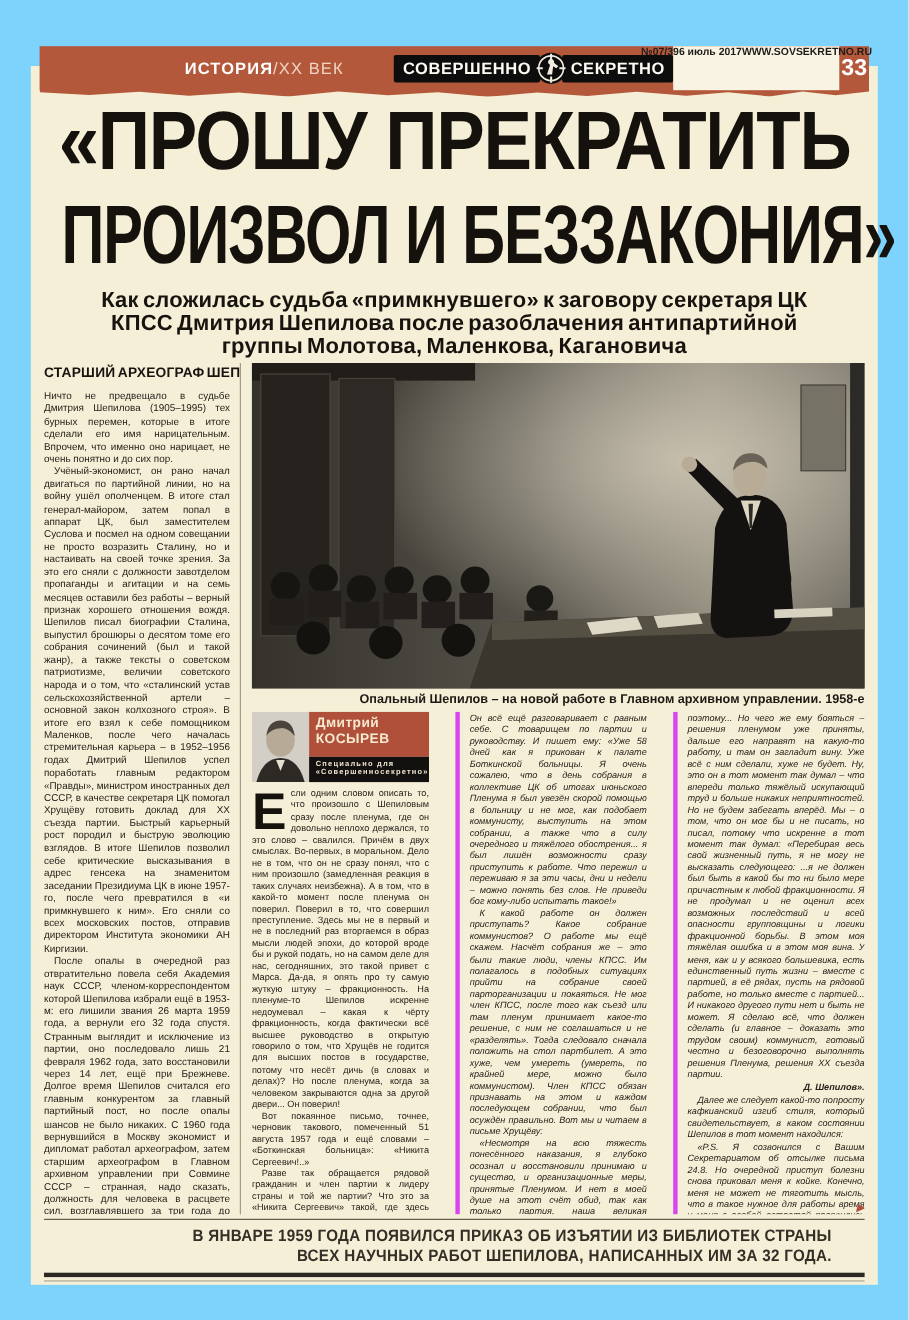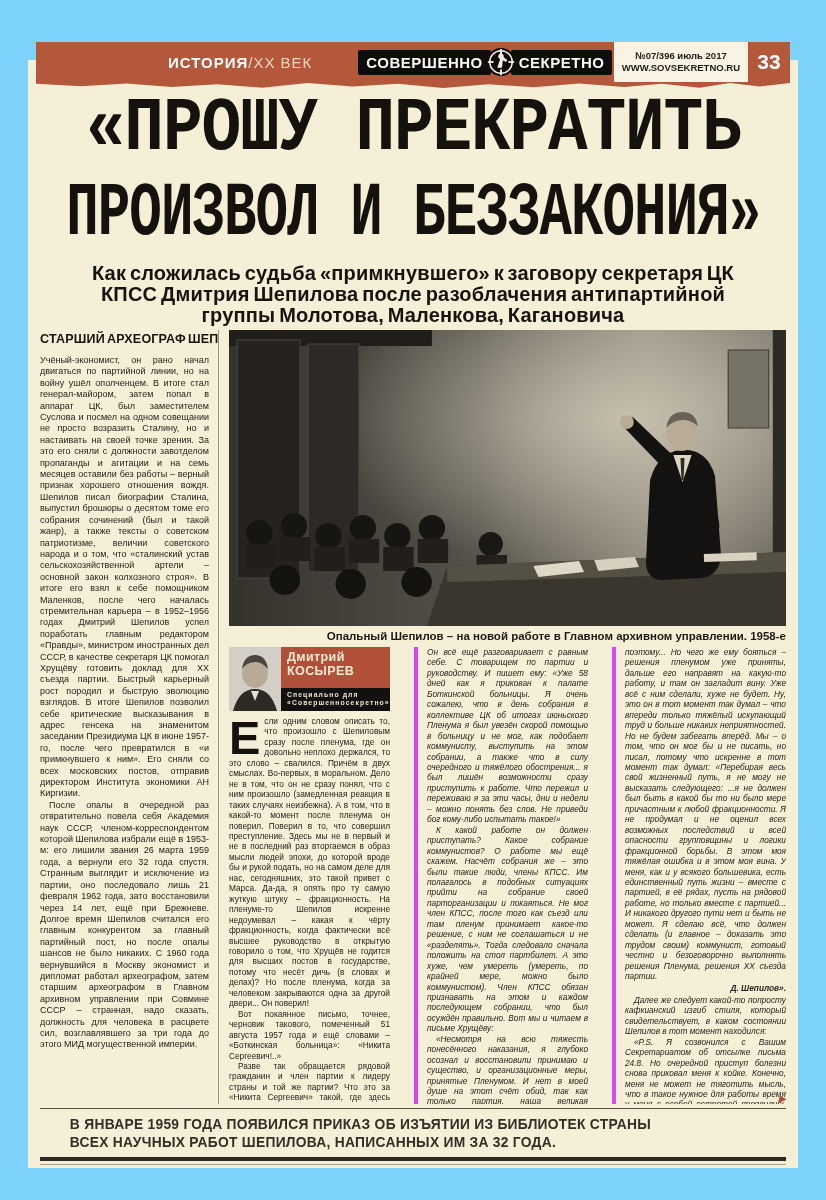--- a/index.html
+++ b/index.html
@@ -16,26 +16,26 @@
   .torn{position:absolute;left:36px;top:81px;width:754px;height:7px;background:var(--bar);z-index:2;
         clip-path:polygon(0 0,100% 0,100% 30%,96% 80%,92% 30%,88% 95%,83% 40%,78% 85%,72% 35%,66% 90%,60% 45%,54% 100%,48% 40%,42% 80%,36% 30%,30% 95%,24% 45%,18% 85%,12% 35%,6% 75%,0 40%);}
   .section-label{margin-left:132px;font-size:15px;letter-spacing:1px;white-space:nowrap;}
   .section-label .sec-name{color:#fff;font-weight:700;}
   .section-label .sec-era{color:#f0d6c2;font-weight:400;}
   .masthead{margin-left:46px;display:flex;align-items:center;}
   .mast-box{background:#0d0d0d;color:#fdfaf2;font-weight:700;font-size:15px;letter-spacing:.5px;
             padding:4px 8px;border-radius:2px;white-space:nowrap;}
   .emblem{width:30px;height:30px;margin:0 -5px;position:relative;z-index:2;flex:none;}
   .issue-box{margin-left:auto;background:#f8f3e3;color:#1e1c19;height:40px;min-width:124px;
-             display:flex;flex-direction:column;justify-content:center;text-align:center;
+             display:flex;flex-direction:row;justify-content:center;text-align:center;
              font-size:9.5px;font-weight:700;line-height:12px;padding:0 8px;white-space:nowrap;}
   .pageno{width:42px;text-align:center;color:#fff;font-size:21px;font-weight:700;}
 
   
-  .headline{position:absolute;left:36px;top:88px;width:754px;text-align:center;color:var(--black);z-index:1;font-family:Liberation Mono, monospace;}
+  .headline{position:absolute;left:36px;top:88px;width:754px;text-align:center;color:var(--black);z-index:1;}
   .hl-row{height:85px;}
   .hl-line{display:inline-block;font-weight:800;font-size:57px;line-height:62px;letter-spacing:-1px;
            transform-origin:center top;white-space:nowrap;}
   .hl-row.r1 .hl-line{transform:scale(1.16,1.32);}
   .hl-row.r2 .hl-line{transform:scale(0.95,1.32);}
   .subhead{position:absolute;left:40px;top:263px;width:746px;text-align:center;color:#17130f;
            font-weight:700;font-size:20px;line-height:21px;letter-spacing:.2px;word-spacing:-2px;}
 
   
   .content{position:absolute;left:40px;top:330px;width:746px;height:774px;display:flex;}
@@ -66,21 +66,21 @@
              letter-spacing:1.1px;line-height:8.6px;white-space:nowrap;}
 
   .dropcap{float:left;font-size:47px;line-height:39px;font-weight:700;color:var(--black);
            margin:2px 4px 0 0;}
   .first-para{text-align:justify;}
   .signature{text-align:right;font-weight:700;margin:1px 0 2px;}
   .cont-marker{position:absolute;right:0;bottom:0;color:var(--accent);font-size:10px;line-height:10px;}
 
   
   .banner{position:absolute;left:40px;top:1108px;width:746px;border-top:1.5px solid #55503f;
-          padding-top:6px;text-align:left;}
+          padding-top:6px;text-align:right;}
   .banner-line{font-size:15px;font-weight:700;line-height:17.5px;color:#332e26;letter-spacing:.3px;
                transform:scaleX(.92);transform-origin:center;}
   .rule-thick{position:absolute;left:40px;top:1157px;width:746px;height:4px;background:#2b2722;}
   .rule-thin{position:absolute;left:40px;top:1164px;width:746px;height:1px;background:#a8a28f;}
 </style>
 </head>
 <body>
 
 <div class="page">
   <div class="cream"></div>
@@ -119,20 +119,21 @@
   <h2 class="subhead">
     <div>Как сложилась судьба «примкнувшего» к заговору секретаря ЦК</div>
     <div>КПСС Дмитрия Шепилова после разоблачения антипартийной</div>
     <div>группы Молотова, Маленкова, Кагановича</div>
   </h2>
 
   <div class="content">
     <aside class="col1">
       <h3 class="kicker">СТАРШИЙ АРХЕОГРАФ ШЕПИЛОВ</h3>
       <div class="bodytext">
+          <p class="para">Ничто не предвещало в судьбе Дмитрия Шепилова (1905–1995) тех бурных перемен, которые в итоге сделали его имя нарицательным. Впрочем, что именно оно нарицает, не очень понятно и до сих пор.</p>
           <p class="para">Учёный-экономист, он рано начал двигаться по партийной линии, но на войну ушёл ополченцем. В итоге стал генерал-майором, затем попал в аппарат ЦК, был заместителем Суслова и посмел на одном совещании не просто возразить Сталину, но и настаивать на своей точке зрения. За это его сняли с должности завотделом пропаганды и агитации и на семь месяцев оставили без работы – верный признак хорошего отношения вождя. Шепилов писал биографии Сталина, выпустил брошюры о десятом томе его собрания сочинений (был и такой жанр), а также тексты о советском патриотизме, величии советского народа и о том, что «сталинский устав сельскохозяйственной артели – основной закон колхозного строя». В итоге его взял к себе помощником Маленков, после чего началась стремительная карьера – в 1952–1956 годах Дмитрий Шепилов успел поработать главным редактором «Правды», министром иностранных дел СССР, в качестве секретаря ЦК помогал Хрущёву готовить доклад для XX съезда партии. Быстрый карьерный рост породил и быструю эволюцию взглядов. В итоге Шепилов позволил себе критические высказывания в адрес генсека на знаменитом заседании Президиума ЦК в июне 1957-го, после чего превратился в «и примкнувшего к ним». Его сняли со всех московских постов, отправив директором Института экономики АН Киргизии.</p>
           <p class="para">После опалы в очередной раз отвратительно повела себя Академия наук СССР, членом-корреспондентом которой Шепилова избрали ещё в 1953-м: его лишили звания 26 марта 1959 года, а вернули его 32 года спустя. Странным выглядит и исключение из партии, оно последовало лишь 21 февраля 1962 года, зато восстановили через 14 лет, ещё при Брежневе. Долгое время Шепилов считался его главным конкурентом за главный партийный пост, но после опалы шансов не было никаких. С 1960 года вернувшийся в Москву экономист и дипломат работал археографом, затем старшим археографом в Главном архивном управлении при Совмине СССР – странная, надо сказать, должность для человека в расцвете сил, возглавлявшего за три года до этого МИД могущественной империи.</p>
         </div>
 
     </aside>
 
     <div class="main">
       <figure class="photo">
         <svg viewBox="0 0 549 296" preserveAspectRatio="none">
           <defs>

